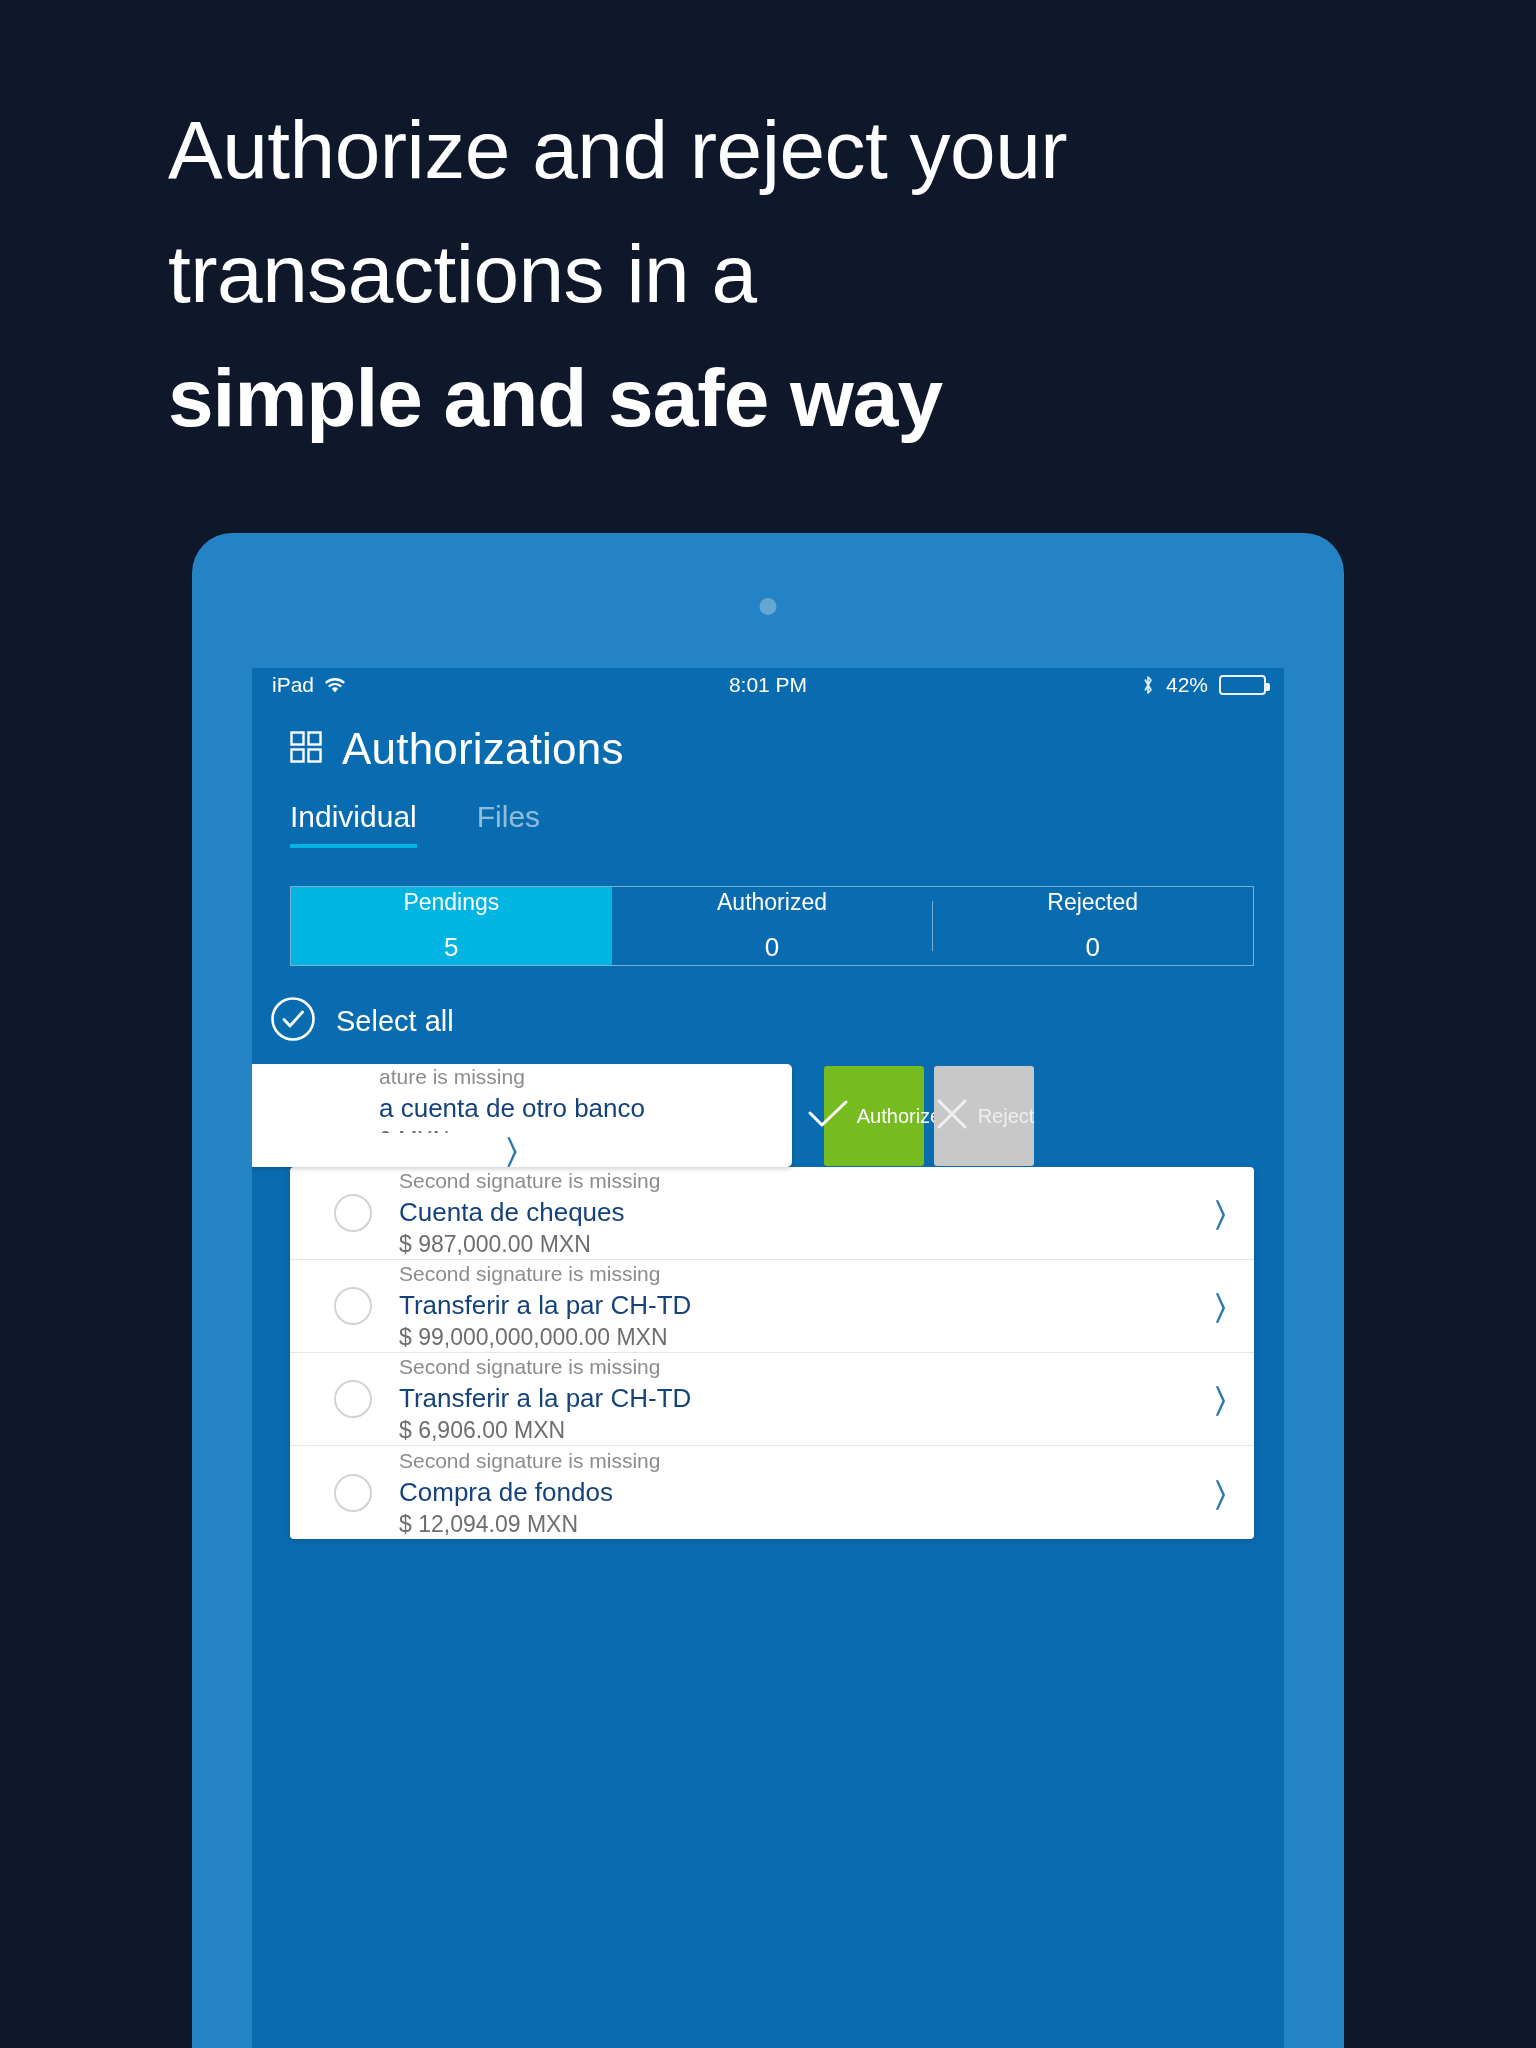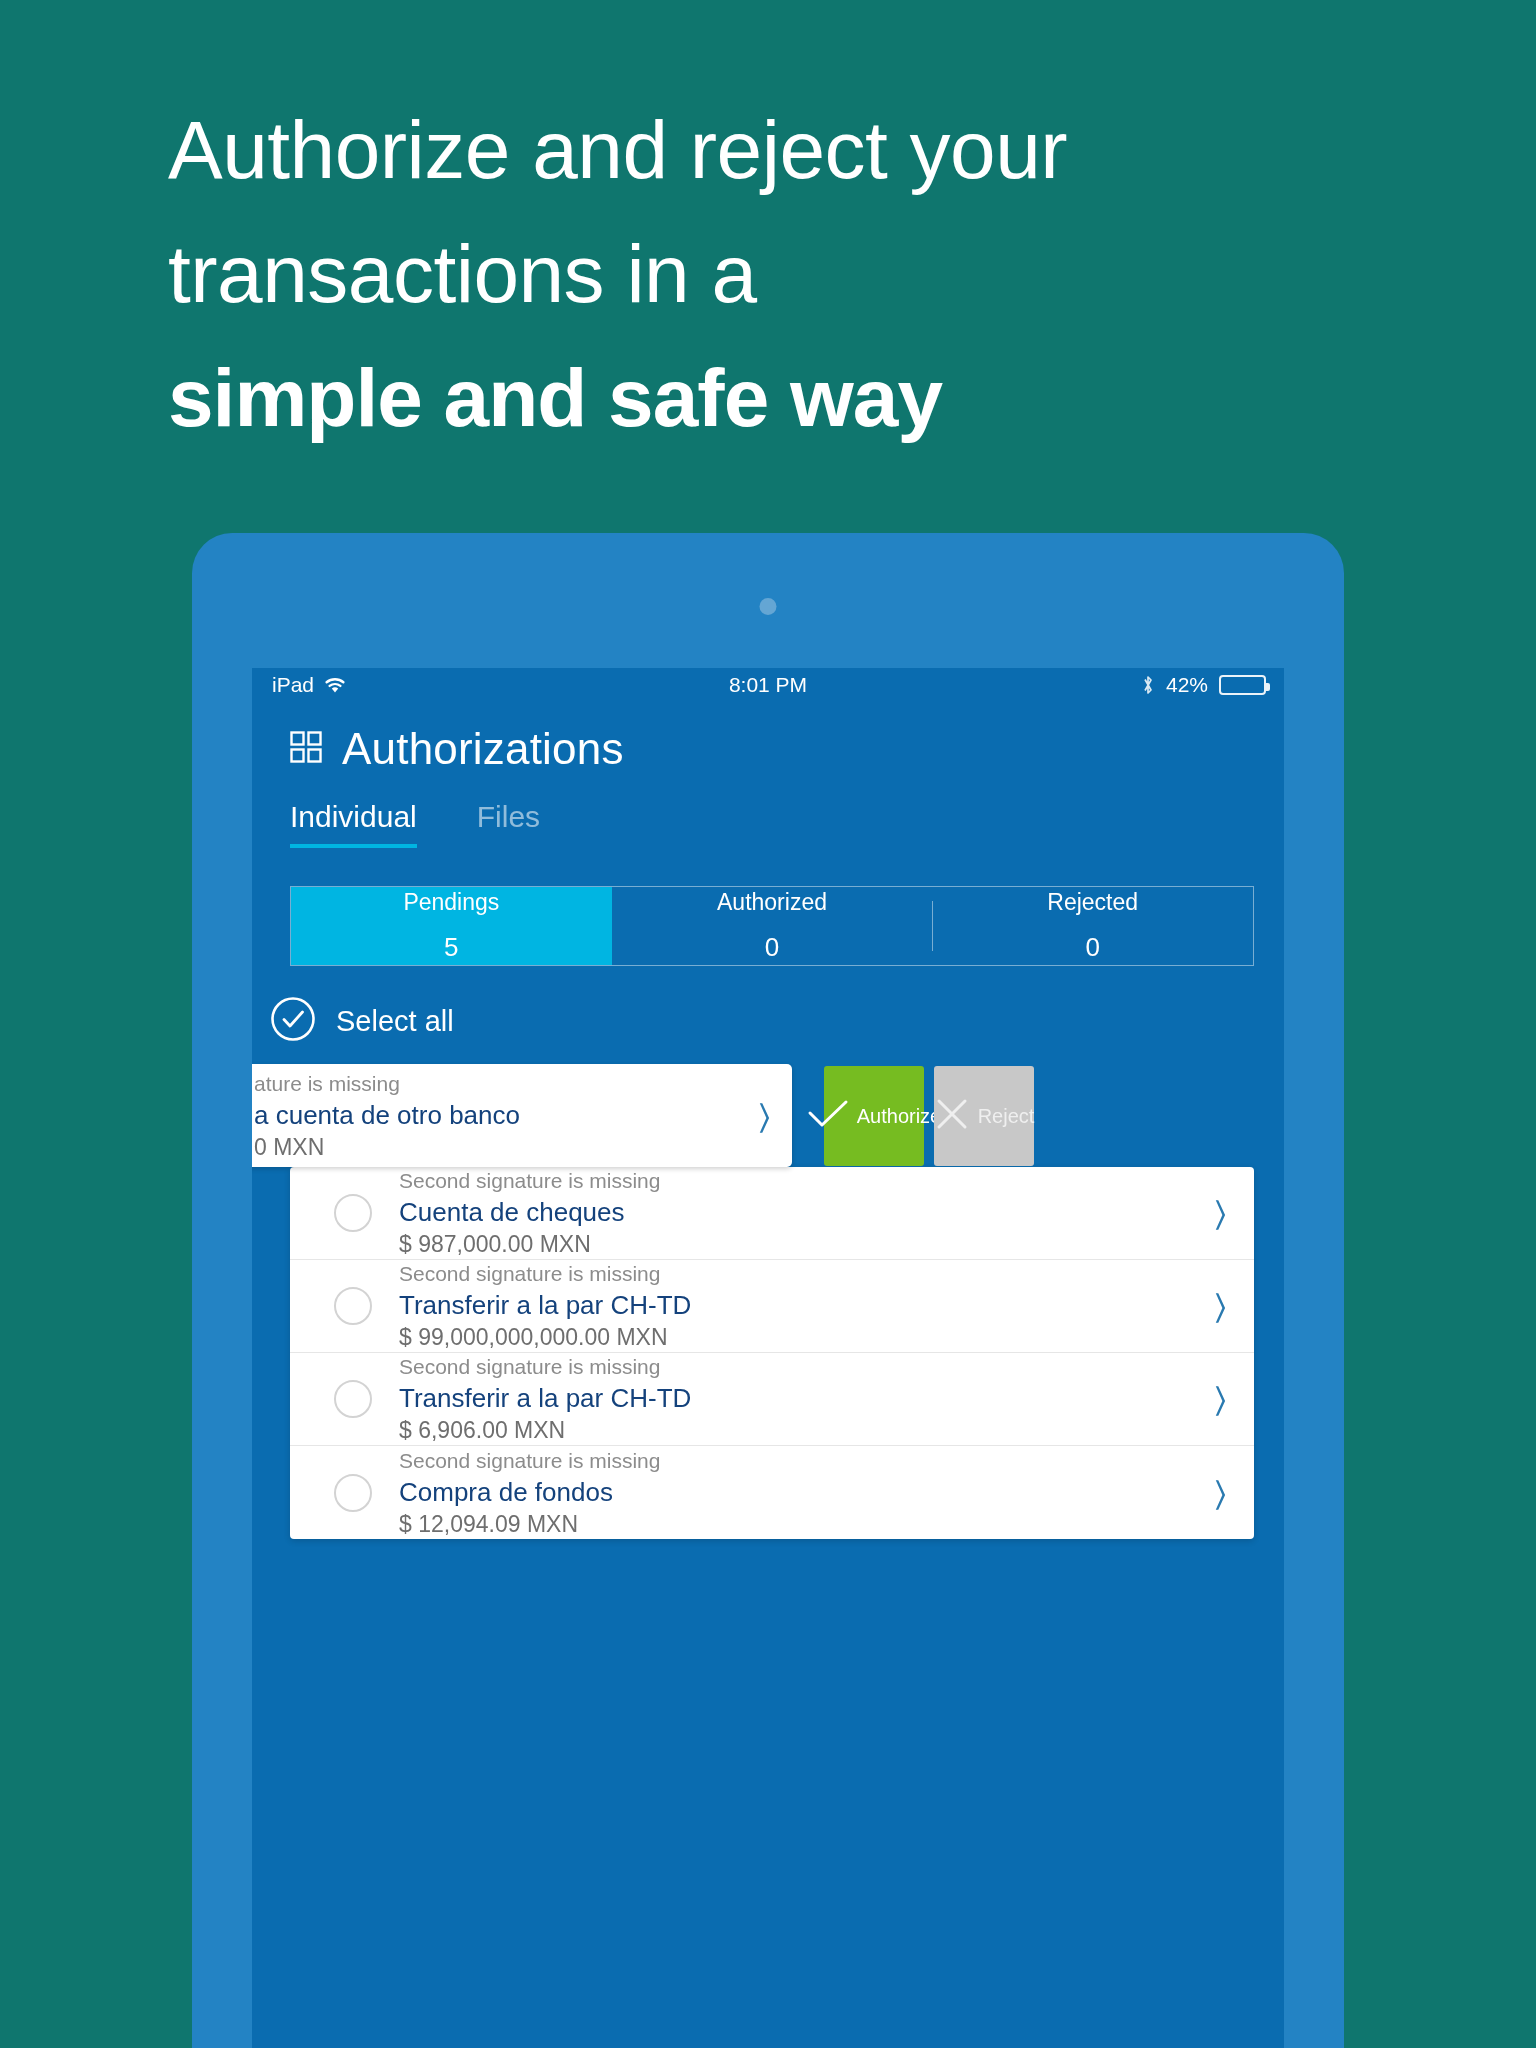--- a/index.html
+++ b/index.html
@@ -5,21 +5,21 @@
   * { box-sizing: border-box; margin: 0; padding: 0; }
   html, body {
     width: 1536px; height: 2048px;
     background: #0a6cb0;
     font-family: "Liberation Sans", sans-serif;
     overflow: hidden;
   }
   .page {
     position: relative;
     width: 1536px; height: 2048px;
-    background: #0f766e;
+    background: #0f172a;
   }
 
   
   .headline {
     position: absolute;
     left: 168px; top: 88px;
     width: 1150px;
   }
   .headline .line {
     color: #ffffff;
@@ -157,20 +157,21 @@
   }
   .swipe-card {
     position: absolute;
     left: -30px; top: 0;
     width: 570px; height: 103px;
     background: #ffffff;
     border-radius: 5px;
     box-shadow: 0 2px 5px rgba(0,0,0,0.18);
     display: flex; align-items: center;
     padding: 0 22px 0 32px;
+    flex-direction: column;
   }
   .swipe-text { flex: 1; overflow: hidden; }
   .chev-blue { color: #2a7ab0; font-size: 34px; font-weight: 300; line-height: 1; }
   .action-btns {
     position: absolute;
     left: 572px; top: 2px;
     display: flex; gap: 10px;
   }
   .act-btn {
     width: 100px; height: 100px;

